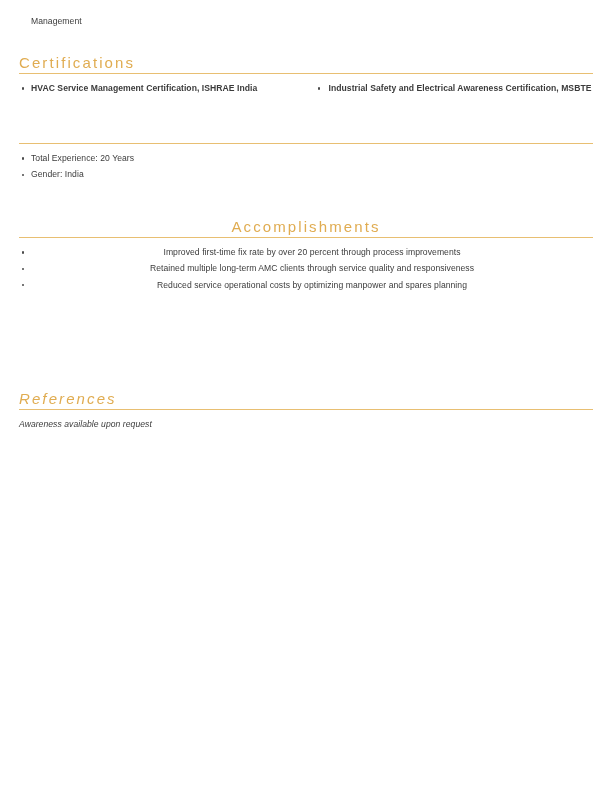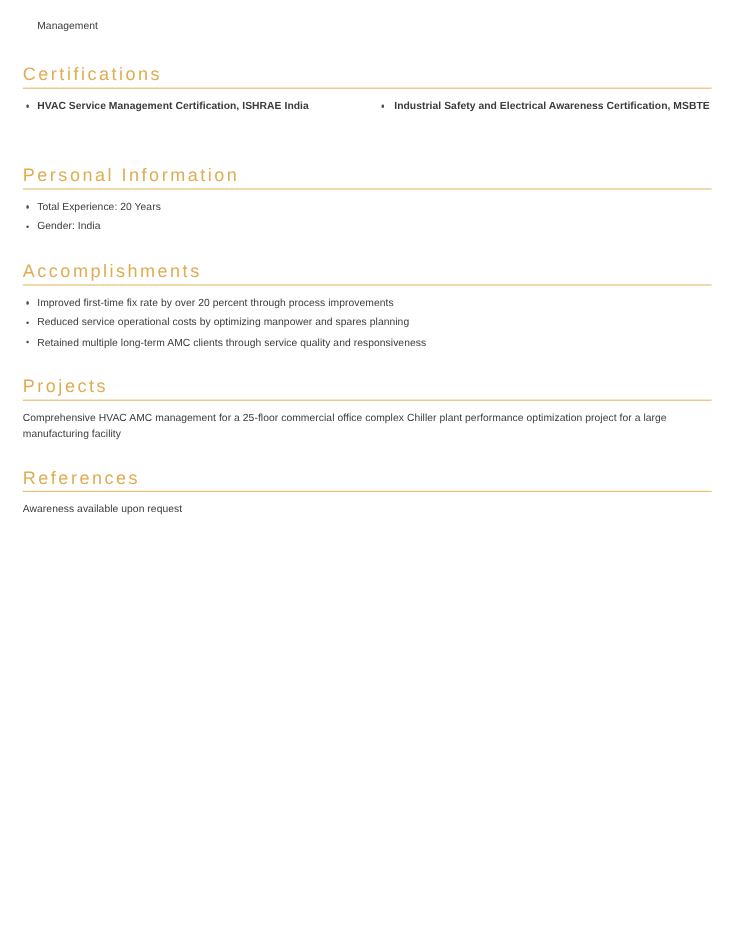--- a/index.html
+++ b/index.html
@@ -109,23 +109,23 @@
     line-height: 13.4px;
     color: #3b3b3b;
     letter-spacing: 0.05px;
     margin: 0;
     width: 572px;
   }
 
   
   #sec-certifications   { top: 56px; }
   #sec-personal         { top: 140px; }
-  #sec-accomplishments  { top: 220px; }
+  #sec-accomplishments  { top: 220px; text-align: center; }
   #sec-projects         { top: 316px; }
-  #sec-references       { top: 392px; }
+  #sec-references       { top: 392px; font-style: italic; }
 </style>
 </head>
 <body>
 
 <div class="page">
 
   <div class="orphan-line">Management</div>
 
   <section class="section" id="sec-certifications">
     <div class="section-heading">Certifications</div>
@@ -140,49 +140,41 @@
         <div class="col right">
           <ul class="bullets">
             <li>Industrial Safety and Electrical Awareness Certification, MSBTE</li>
           </ul>
         </div>
       </div>
     </div>
   </section>
 
   <section class="section" id="sec-personal">
-    <div class="section-heading">Personal Information</div>
     <div class="section-rule"></div>
     <div class="section-body">
       <ul class="bullets">
         <li>Total Experience: 20 Years</li>
         <li>Gender: India</li>
       </ul>
     </div>
   </section>
 
   <section class="section" id="sec-accomplishments">
     <div class="section-heading">Accomplishments</div>
     <div class="section-rule"></div>
     <div class="section-body">
       <ul class="bullets">
         <li>Improved first-time fix rate by over 20 percent through process improvements</li>
+        <li>Retained multiple long-term AMC clients through service quality and responsiveness</li>
         <li>Reduced service operational costs by optimizing manpower and spares planning</li>
-        <li>Retained multiple long-term AMC clients through service quality and responsiveness</li>
       </ul>
     </div>
   </section>
 
-  <section class="section" id="sec-projects">
-    <div class="section-heading">Projects</div>
-    <div class="section-rule"></div>
-    <div class="section-body">
-      <p class="para">Comprehensive HVAC AMC management for a 25-floor commercial office complex Chiller plant performance optimization project for a large manufacturing facility</p>
-    </div>
-  </section>
 
   <section class="section" id="sec-references">
     <div class="section-heading">References</div>
     <div class="section-rule"></div>
     <div class="section-body">
       <p class="para">Awareness available upon request</p>
     </div>
   </section>
 
 </div>

